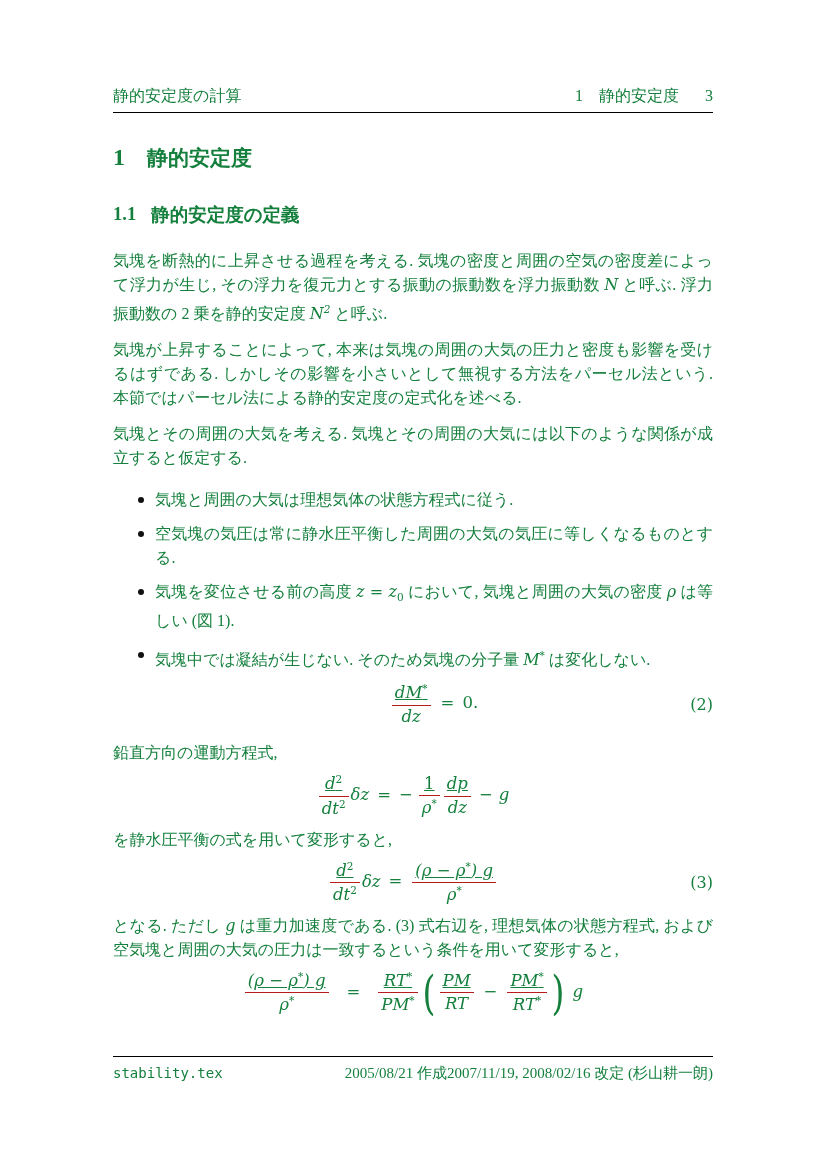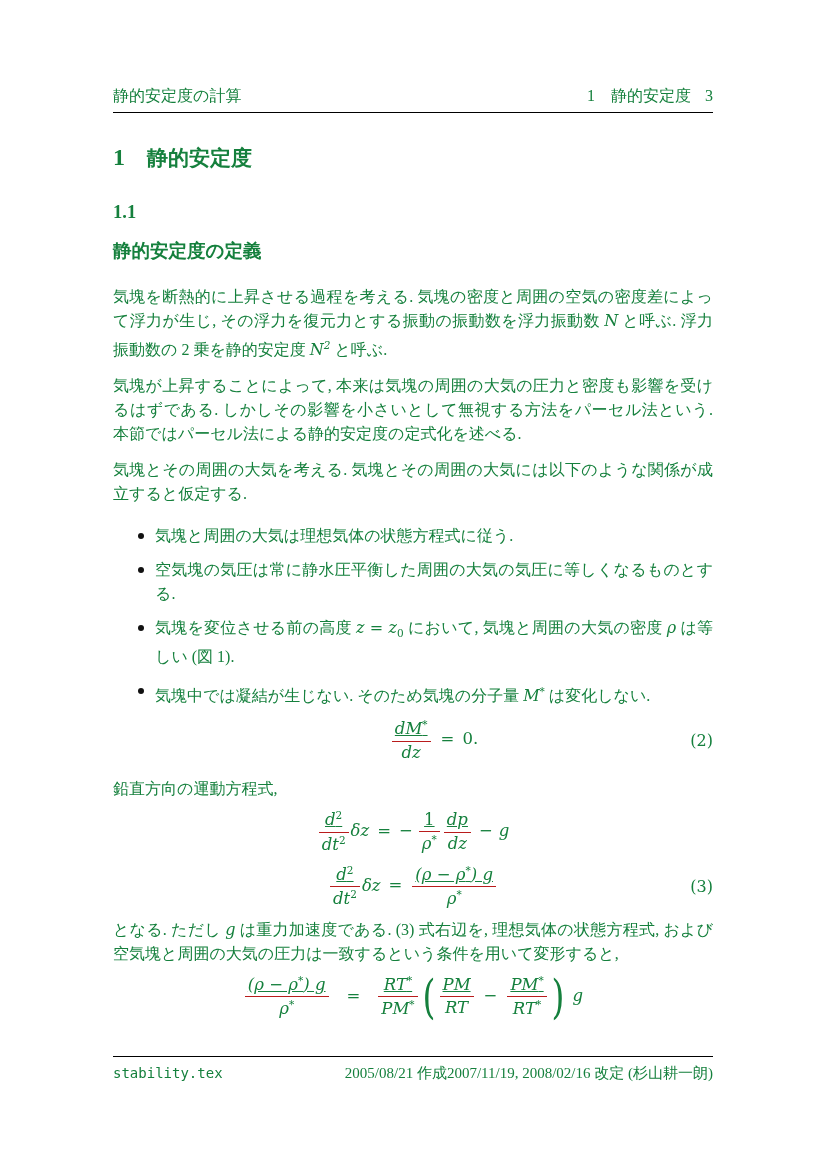--- a/index.html
+++ b/index.html
@@ -11,26 +11,26 @@
     padding:87px 113px 0 113px;
     overflow:hidden;
     font-family:"Liberation Serif","DejaVu Serif",serif;
   }
   
   .runhead{
     display:flex;justify-content:space-between;align-items:baseline;
     font-size:16px;line-height:17px;
     padding-bottom:8px;border-bottom:1.6px solid #000;
   }
-  .runhead-right{display:flex;gap:14px;align-items:flex-start;}
+  .runhead-right{display:flex;gap:26px;align-items:flex-start;}
   
   .sec{display:flex;gap:22px;align-items:baseline;margin:31px 0 0 0;}
   .sec .num{font-size:24px;font-weight:bold;font-family:"Liberation Serif","DejaVu Serif",serif;}
   .sec .ttl{font-size:21px;font-weight:bold;font-family:"Liberation Sans","DejaVu Sans",sans-serif;}
-  .subsec{display:flex;gap:15px;align-items:flex-start;margin:30px 0 0 0;flex-direction:column;}
+  .subsec{display:flex;gap:15px;align-items:center;margin:30px 0 0 0;}
   .subsec .num{font-size:18.5px;font-weight:bold;font-family:"Liberation Serif","DejaVu Serif",serif;}
   .subsec .ttl{font-size:18.5px;font-weight:bold;font-family:"Liberation Sans","DejaVu Sans",sans-serif;}
   
   .para{font-size:16px;line-height:24px;text-align:justify;margin:0;}
   .mt-p{margin-top:12px;}
   .mt-first{margin-top:22px;}
   
   ul.assume{list-style:none;margin:18px 0 14px 0;padding:0;}
   ul.assume > li{position:relative;padding-left:42px;margin-bottom:10px;
     font-size:16px;line-height:24px;text-align:justify;}
@@ -113,20 +113,21 @@
       </div>
     </li>
   </ul>
 
   <p class="para"><span>鉛直方向の運動方程式,</span></p>
 
   <div class="display">
     <span class="frac"><span class="fnum"><span class="mi">d</span><span class="msup">2</span></span><span class="fden"><span class="mi">dt</span><span class="msup">2</span></span></span><span class="mi">δz</span><span class="mu rel">=</span><span class="mu minus">−</span><span class="frac"><span class="fnum mu">1</span><span class="fden"><span class="mi">ρ</span><span class="msup">*</span></span></span><span class="frac"><span class="fnum mi">dp</span><span class="fden mi">dz</span></span><span class="mu tail">−</span><span class="mi tail">g</span>
   </div>
 
+  <p class="para"><span>を静水圧平衡の式を用いて変形すると,</span></p>
 
   <div class="display">
     <span class="frac"><span class="fnum"><span class="mi">d</span><span class="msup">2</span></span><span class="fden"><span class="mi">dt</span><span class="msup">2</span></span></span><span class="mi">δz</span><span class="mu rel">=</span><span class="frac"><span class="fnum"><span class="mi">(ρ − ρ</span><span class="msup">*</span><span class="mi">) g</span></span><span class="fden"><span class="mi">ρ</span><span class="msup">*</span></span></span>
     <span class="eqnum">(3)</span>
   </div>
 
   <p class="para"><span>となる. ただし </span><span class="mi">g</span><span> は重力加速度である. (3) 式右辺を, 理想気体の状態方程式, および空気塊と周囲の大気の圧力は一致するという条件を用いて変形すると,</span></p>
 
   <div class="display">
     <span class="frac"><span class="fnum"><span class="mi">(ρ − ρ</span><span class="msup">*</span><span class="mi">) g</span></span><span class="fden"><span class="mi">ρ</span><span class="msup">*</span></span></span><span class="mu rel-wide">=</span><span class="frac"><span class="fnum"><span class="mi">RT</span><span class="msup">*</span></span><span class="fden"><span class="mi">PM</span><span class="msup">*</span></span></span><span class="bigp">(</span><span class="frac"><span class="fnum mi">PM</span><span class="fden mi">RT</span></span><span class="mu rel">−</span><span class="frac"><span class="fnum"><span class="mi">PM</span><span class="msup">*</span></span><span class="fden"><span class="mi">RT</span><span class="msup">*</span></span></span><span class="bigp">)</span><span class="mi tail">g</span>

